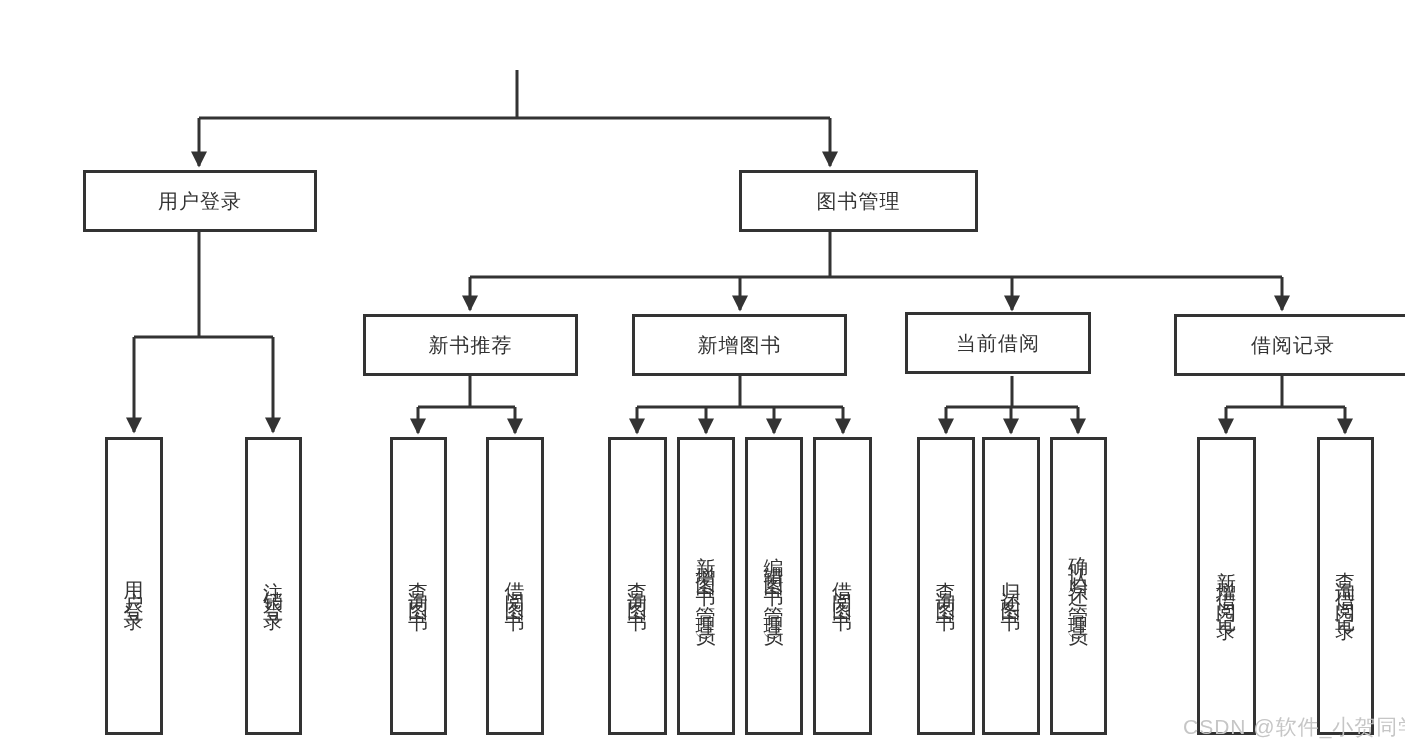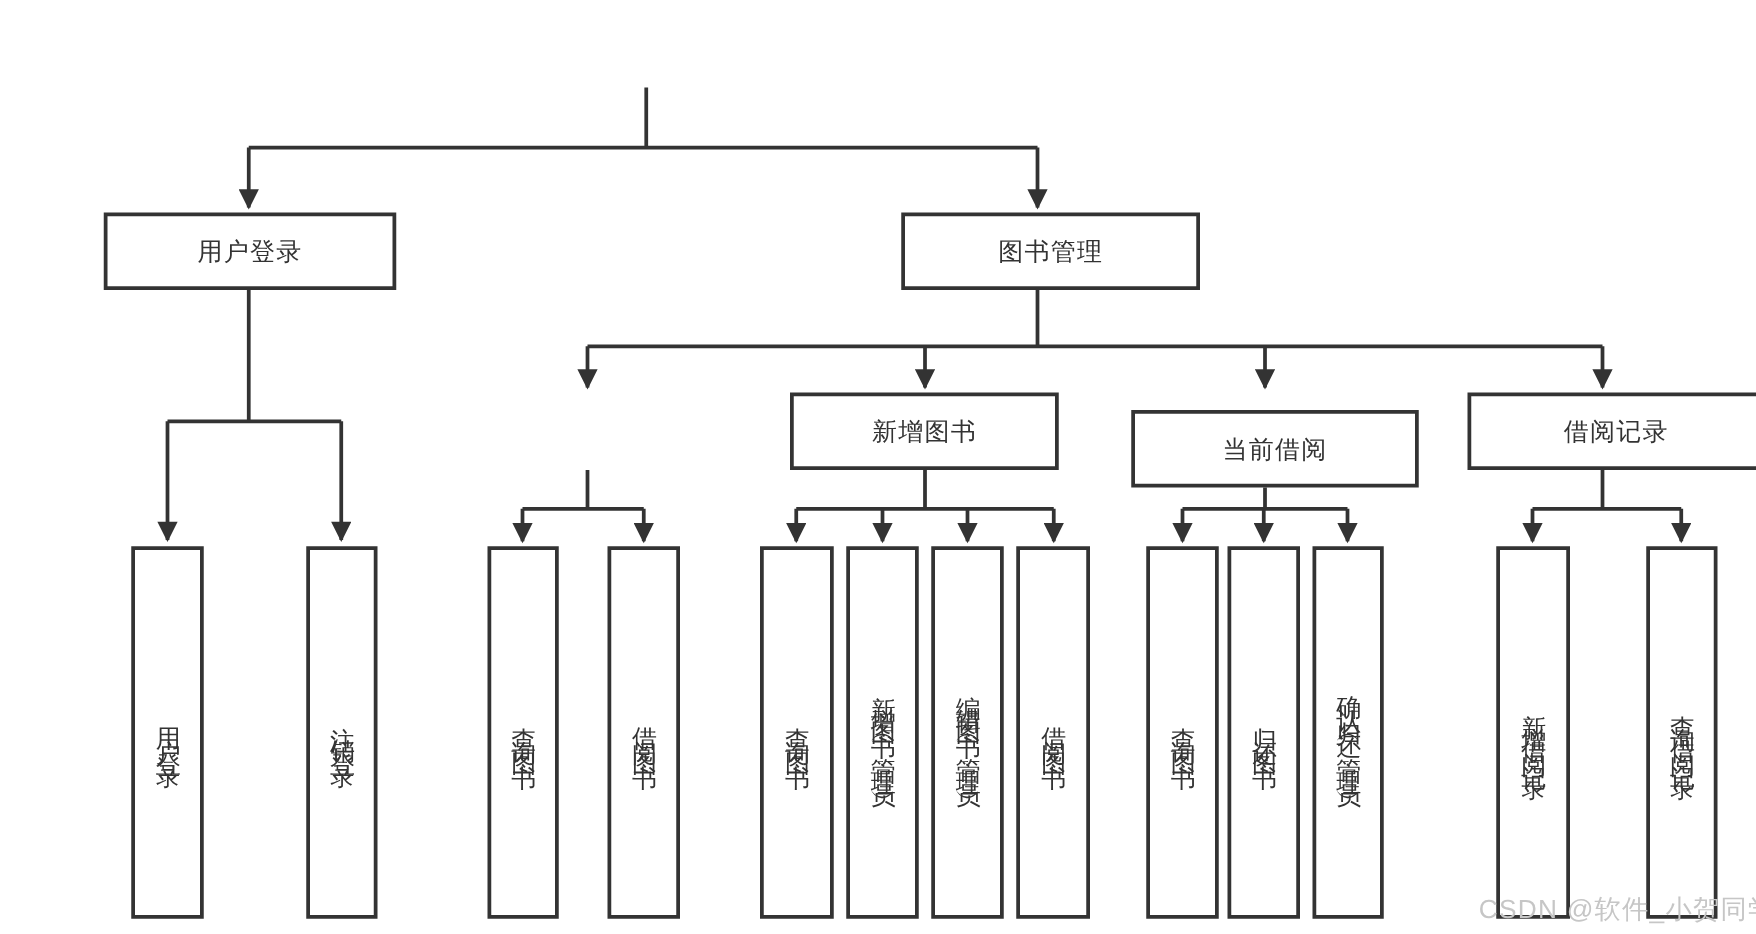--- a/index.html
+++ b/index.html
@@ -82,24 +82,25 @@
     <path d="M1011 407 V433" marker-end="url(#arrow)"></path>
     <path d="M1078 407 V433" marker-end="url(#arrow)"></path>
 
     <path d="M1282 376 V407 M1226 407 H1345"></path>
     <path d="M1226 407 V433" marker-end="url(#arrow)"></path>
     <path d="M1345 407 V433" marker-end="url(#arrow)"></path>
   </svg>
 
 
   <div class="box h" style="left:83px;top:170px;width:234px;height:62px">用户登录</div>
-  <div class="box h" style="left:721px;top:170px;width:239px;height:62px">图书管理</div>
+  <div class="box h" style="left:739px;top:170px;width:239px;height:62px">图书管理</div>
 
+  <div class="box h" style="left:363px;top:314px;width:215px;height:62px">新书推荐</div>
   <div class="box h" style="left:632px;top:314px;width:215px;height:62px">新增图书</div>
-  <div class="box h" style="left:905px;top:328px;width:230px;height:62px">当前借阅</div>
+  <div class="box h" style="left:905px;top:312px;width:186px;height:62px">当前借阅</div>
   <div class="box h" style="left:1174px;top:314px;width:238px;height:62px">借阅记录</div>
 
   <div class="box v" style="left:105px;top:437px;width:58px;height:298px">用户登录</div>
   <div class="box v" style="left:245px;top:437px;width:57px;height:298px">注销登录</div>
 
   <div class="box v" style="left:390px;top:437px;width:57px;height:298px">查询图书</div>
   <div class="box v" style="left:486px;top:437px;width:58px;height:298px">借阅图书</div>
 
   <div class="box v" style="left:608px;top:437px;width:59px;height:298px">查询图书</div>
   <div class="box v" style="left:677px;top:437px;width:58px;height:298px">新增图书（管理员）</div>

